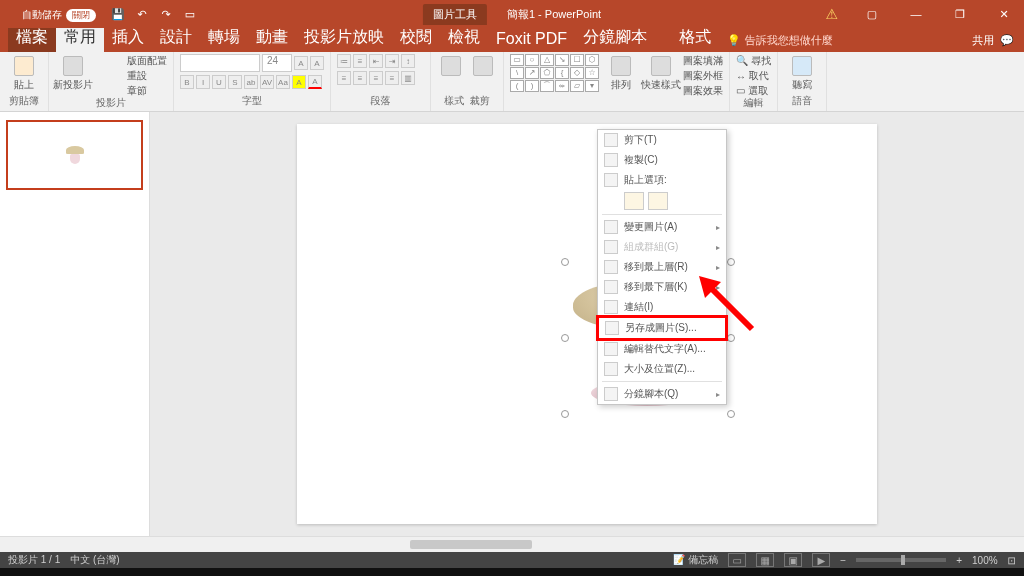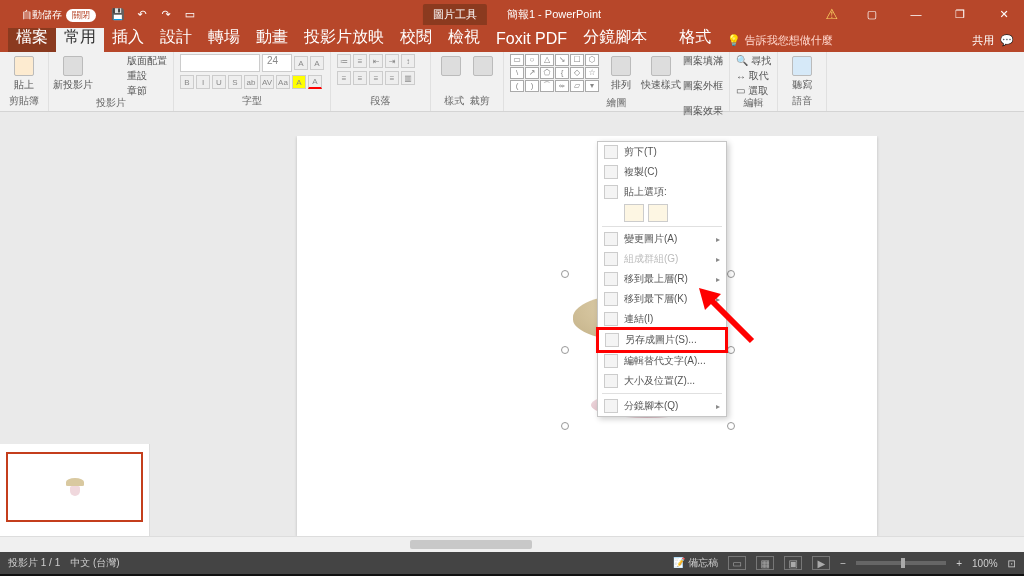--- a/index.html
+++ b/index.html
@@ -31,21 +31,21 @@
 .rbtn-lg { width: 36px; }
 .rbtn-ico { width: 20px; height: 20px; background: #ddd; border: 1px solid #bbb; border-radius: 2px; margin-bottom: 2px; }
 .rbtn-txt { font-size: 10px; color: #555; white-space: nowrap; }
 .mini-row { display:flex; gap:2px; align-items:center; }
 .mini-btn { width:14px; height:14px; border:1px solid #ccc; background:#eee; font-size:8px; display:flex;align-items:center;justify-content:center;color:#888;}
 .font-combo { border:1px solid #ccc; background:#fff; height:18px; font-size:10px; padding:0 14px 0 4px; color:#888; position:relative;}
 .font-combo.size{width:30px;padding:0 4px;}
 .shapes-gal{display:grid;grid-template-columns:repeat(6,14px);grid-template-rows:repeat(3,12px);gap:1px;}
 .shapes-gal span{border:1px solid #aaa;background:#fff;font-size:8px;text-align:center;color:#888;line-height:10px;}
 
-.workspace { display: flex; height: 424px; background: #eaeaea; align-items: flex-end; }
+.workspace { display: flex; height: 424px; background: #eaeaea; }
 .thumb-panel { width: 150px; background: #fff; border-right: 1px solid #ddd; padding: 8px 6px; overflow: auto; }
 .thumb { border: 2px solid #c43e1c; background: #fff; height: 70px; margin-bottom: 6px; position: relative; display:flex;align-items:center;justify-content:center;}
 .thumb .cake-mini{width:22px;height:18px;position:relative;}
 .thumb .cake-mini::before{content:"";position:absolute;top:0;left:2px;right:2px;height:8px;background:#d9c9a0;border-radius:50% 50% 10% 10%;}
 .thumb .cake-mini::after{content:"";position:absolute;bottom:0;left:6px;right:6px;height:10px;background:#f0d8dd;border-radius:2px 2px 6px 6px;}
 
 .slide-area { flex: 1; display: flex; align-items: center; justify-content: center; position: relative; overflow:hidden;}
 .slide { width: 580px; height: 400px; background: #fff; box-shadow: 0 1px 3px rgba(0,0,0,0.2); position: relative; }
 .sel-handle{position:absolute;width:8px;height:8px;border:1px solid #999;background:#fff;border-radius:50%;}
 .cake{position:absolute;left:268px;top:138px;width:165px;height:150px;}
@@ -63,21 +63,21 @@
 .ctx-ico{width:14px;height:14px;border:1px solid #ccc;background:#f4f4f4;flex:none;}
 .ctx-sep{height:1px;background:#e0e0e0;margin:2px 4px;}
 .ctx-hl{border:3px solid #ff0000;margin:-2px;}
 .ctx-paste-row{display:flex;gap:4px;padding:2px 6px 2px 26px;}
 .ctx-paste-row span{width:20px;height:18px;border:1px solid #ccc;background:#fdf6e3;}
 .red-arrow{position:absolute;left:400px;top:150px;width:60px;height:60px;pointer-events:none;z-index:11;}
 
 .hscroll{height:16px;background:#f0f0f0;border-top:1px solid #ddd;position:relative;}
 .hscroll .thumb-bar{position:absolute;left:40%;width:12%;top:3px;bottom:3px;background:#c8c8c8;border-radius:2px;}
 
-.status { height: 22px; background: #444; color: #cfcfcf; display: flex; align-items: center; font-size: 10px; padding: 0 8px; justify-content: space-between; }
+.status { height: 16px; background: #444; color: #cfcfcf; display: flex; align-items: center; font-size: 10px; padding: 0 8px; justify-content: space-between; }
 .status-left,.status-right{display:flex;align-items:center;gap:10px;}
 .view-btn{width:18px;height:14px;border:1px solid #777;display:flex;align-items:center;justify-content:center;color:#aaa;}
 .zoom-slider{width:90px;height:4px;background:#666;position:relative;}
 .zoom-slider::after{content:"";position:absolute;left:50%;top:-3px;width:4px;height:10px;background:#aaa;}
 
 .taskbar { height: 32px; background: #101010; display: flex; align-items: center; padding: 0 4px; gap: 2px; }
 </style>
 </head>
 <body>
 
@@ -232,27 +232,26 @@
           <span>▾</span>
       </div>
       <div class="rbtn rbtn-lg">
         <div class="rbtn-ico"></div>
         <div class="rbtn-txt">排列</div>
       </div>
       <div class="rbtn rbtn-lg">
         <div class="rbtn-ico"></div>
         <div class="rbtn-txt">快速樣式</div>
       </div>
-      <div style="display:flex;flex-direction:column;gap:11px;text-align:center;">
+      <div style="display:flex;flex-direction:column;gap:1px;text-align:center;">
         <div class="rbtn-txt">圖案填滿</div>
         <div class="rbtn-txt">圖案外框</div>
         <div class="rbtn-txt">圖案效果</div>
       </div>
     </div>
-    <div class="group-label">繪圖</div>
   </div>
 
   <div class="group">
     <div class="group-content">
       <div style="display:flex;flex-direction:column;gap:1px;">
         <div class="rbtn-txt">🔍 <span>尋找</span></div>
         <div class="rbtn-txt">↔ <span>取代</span></div>
         <div class="rbtn-txt">▭ <span>選取</span></div>
       </div>
     </div>

